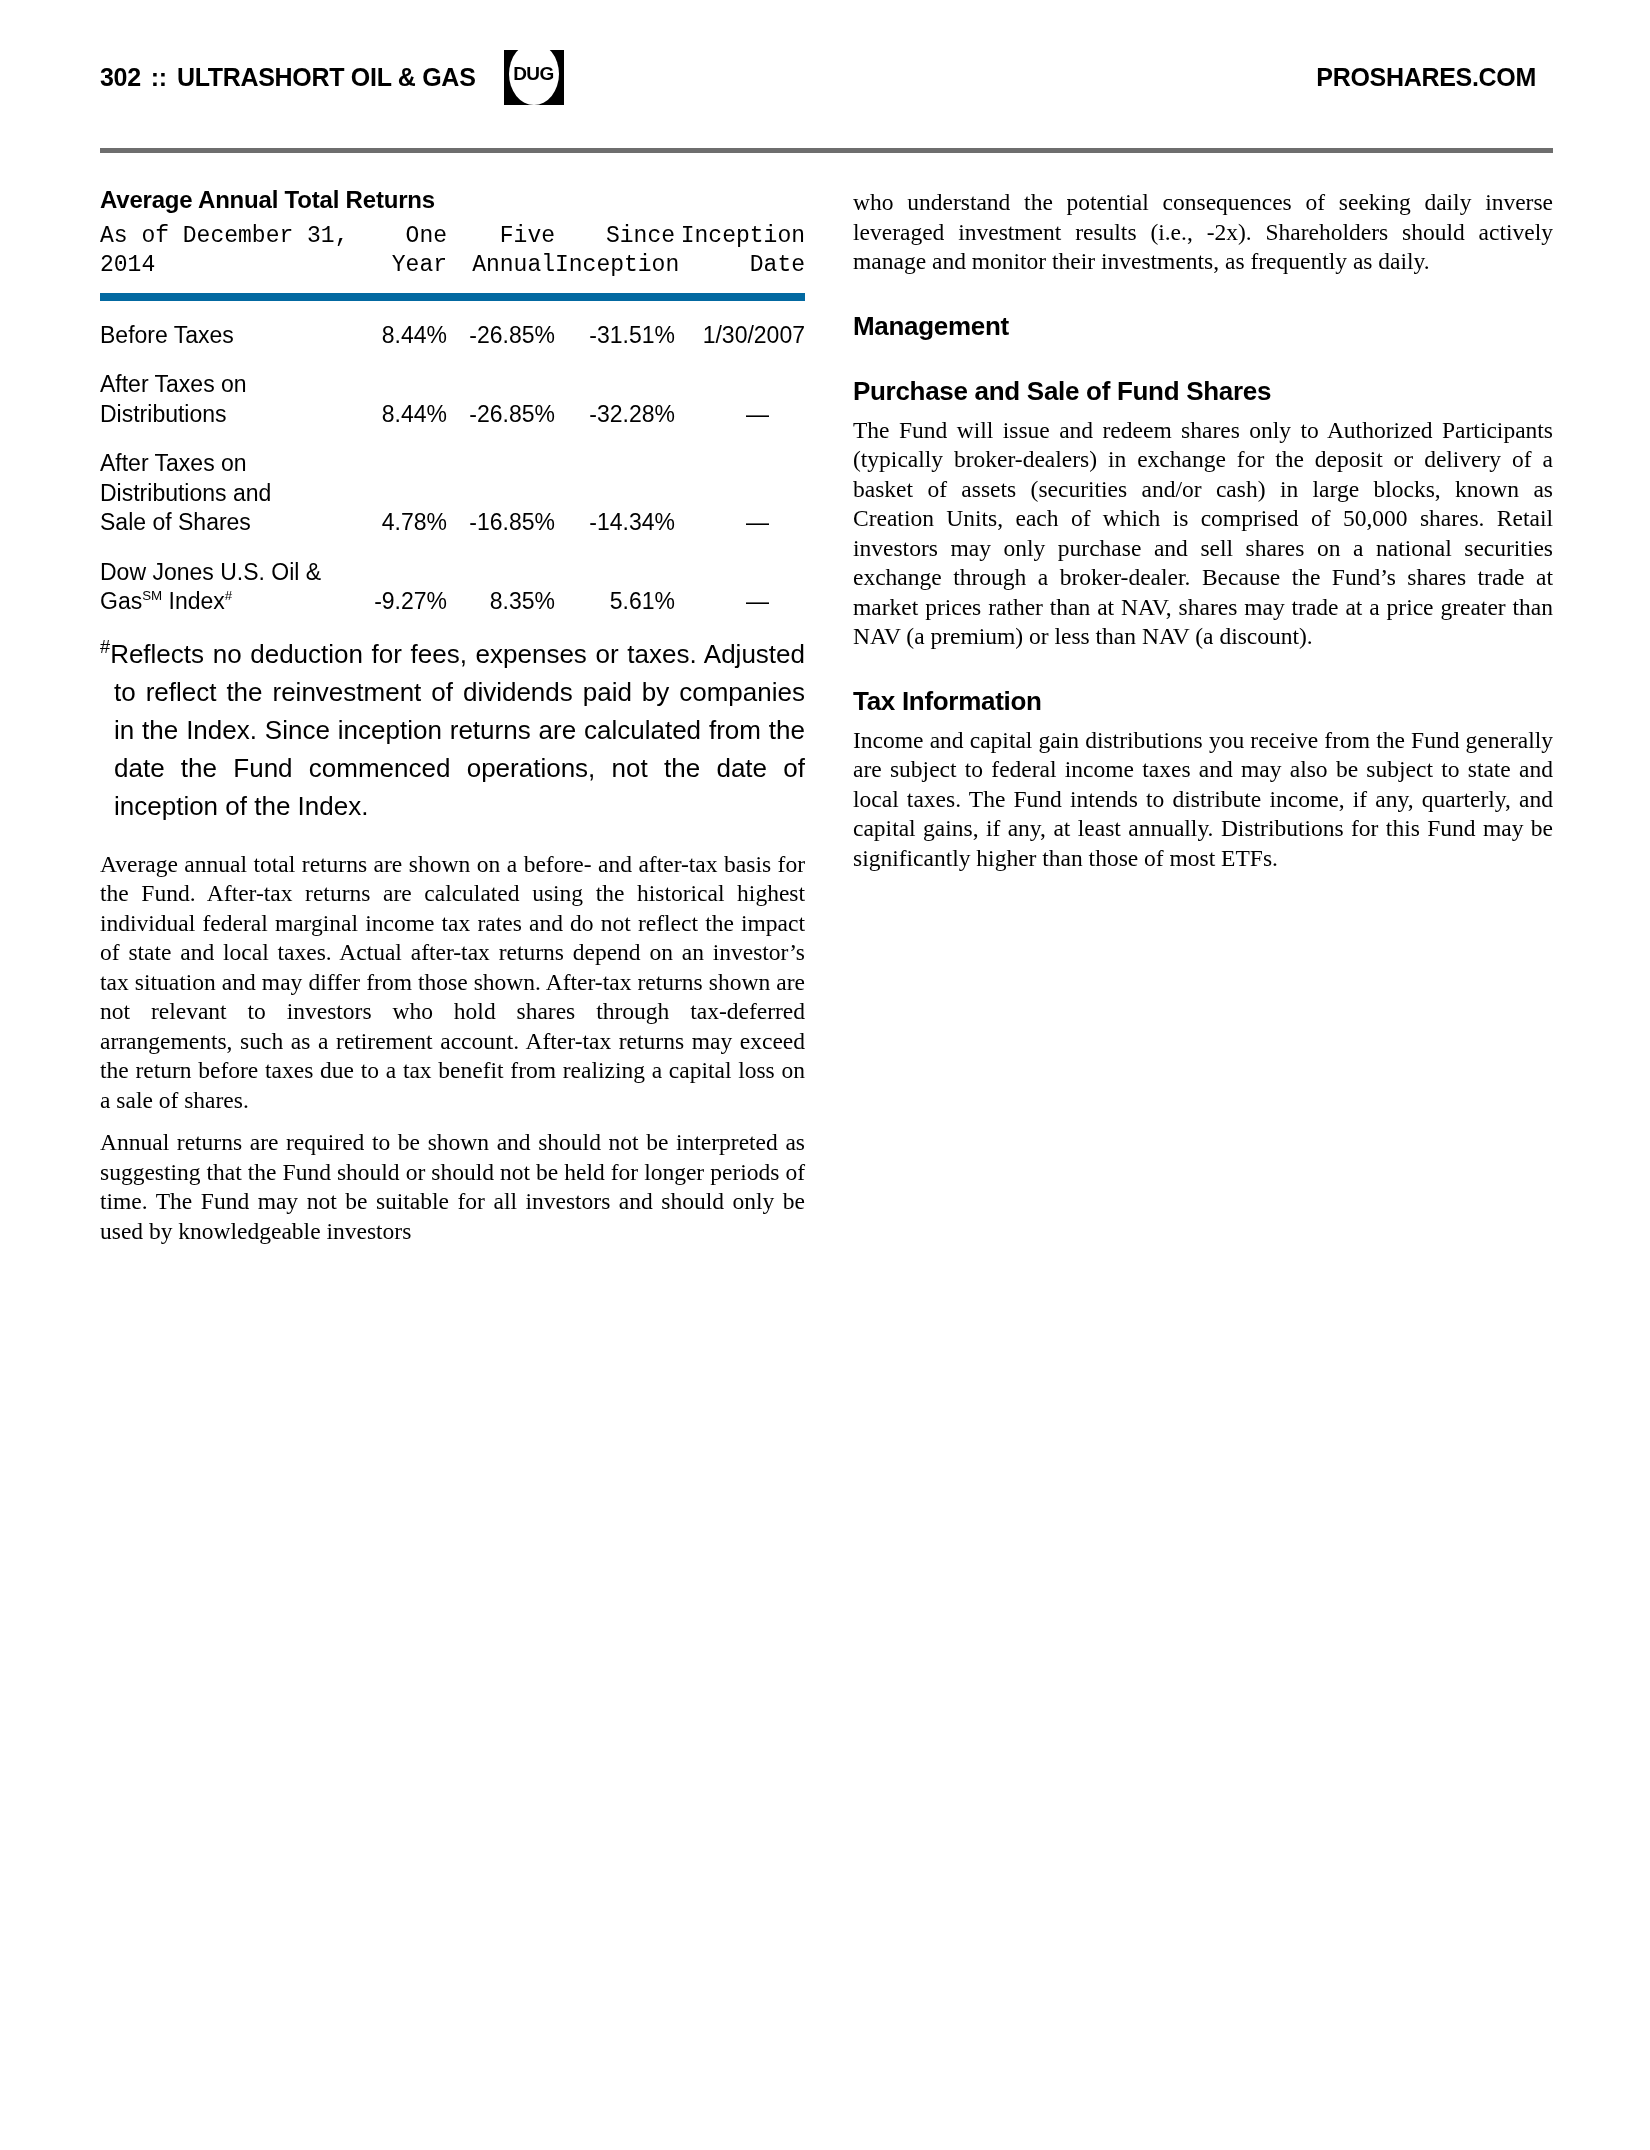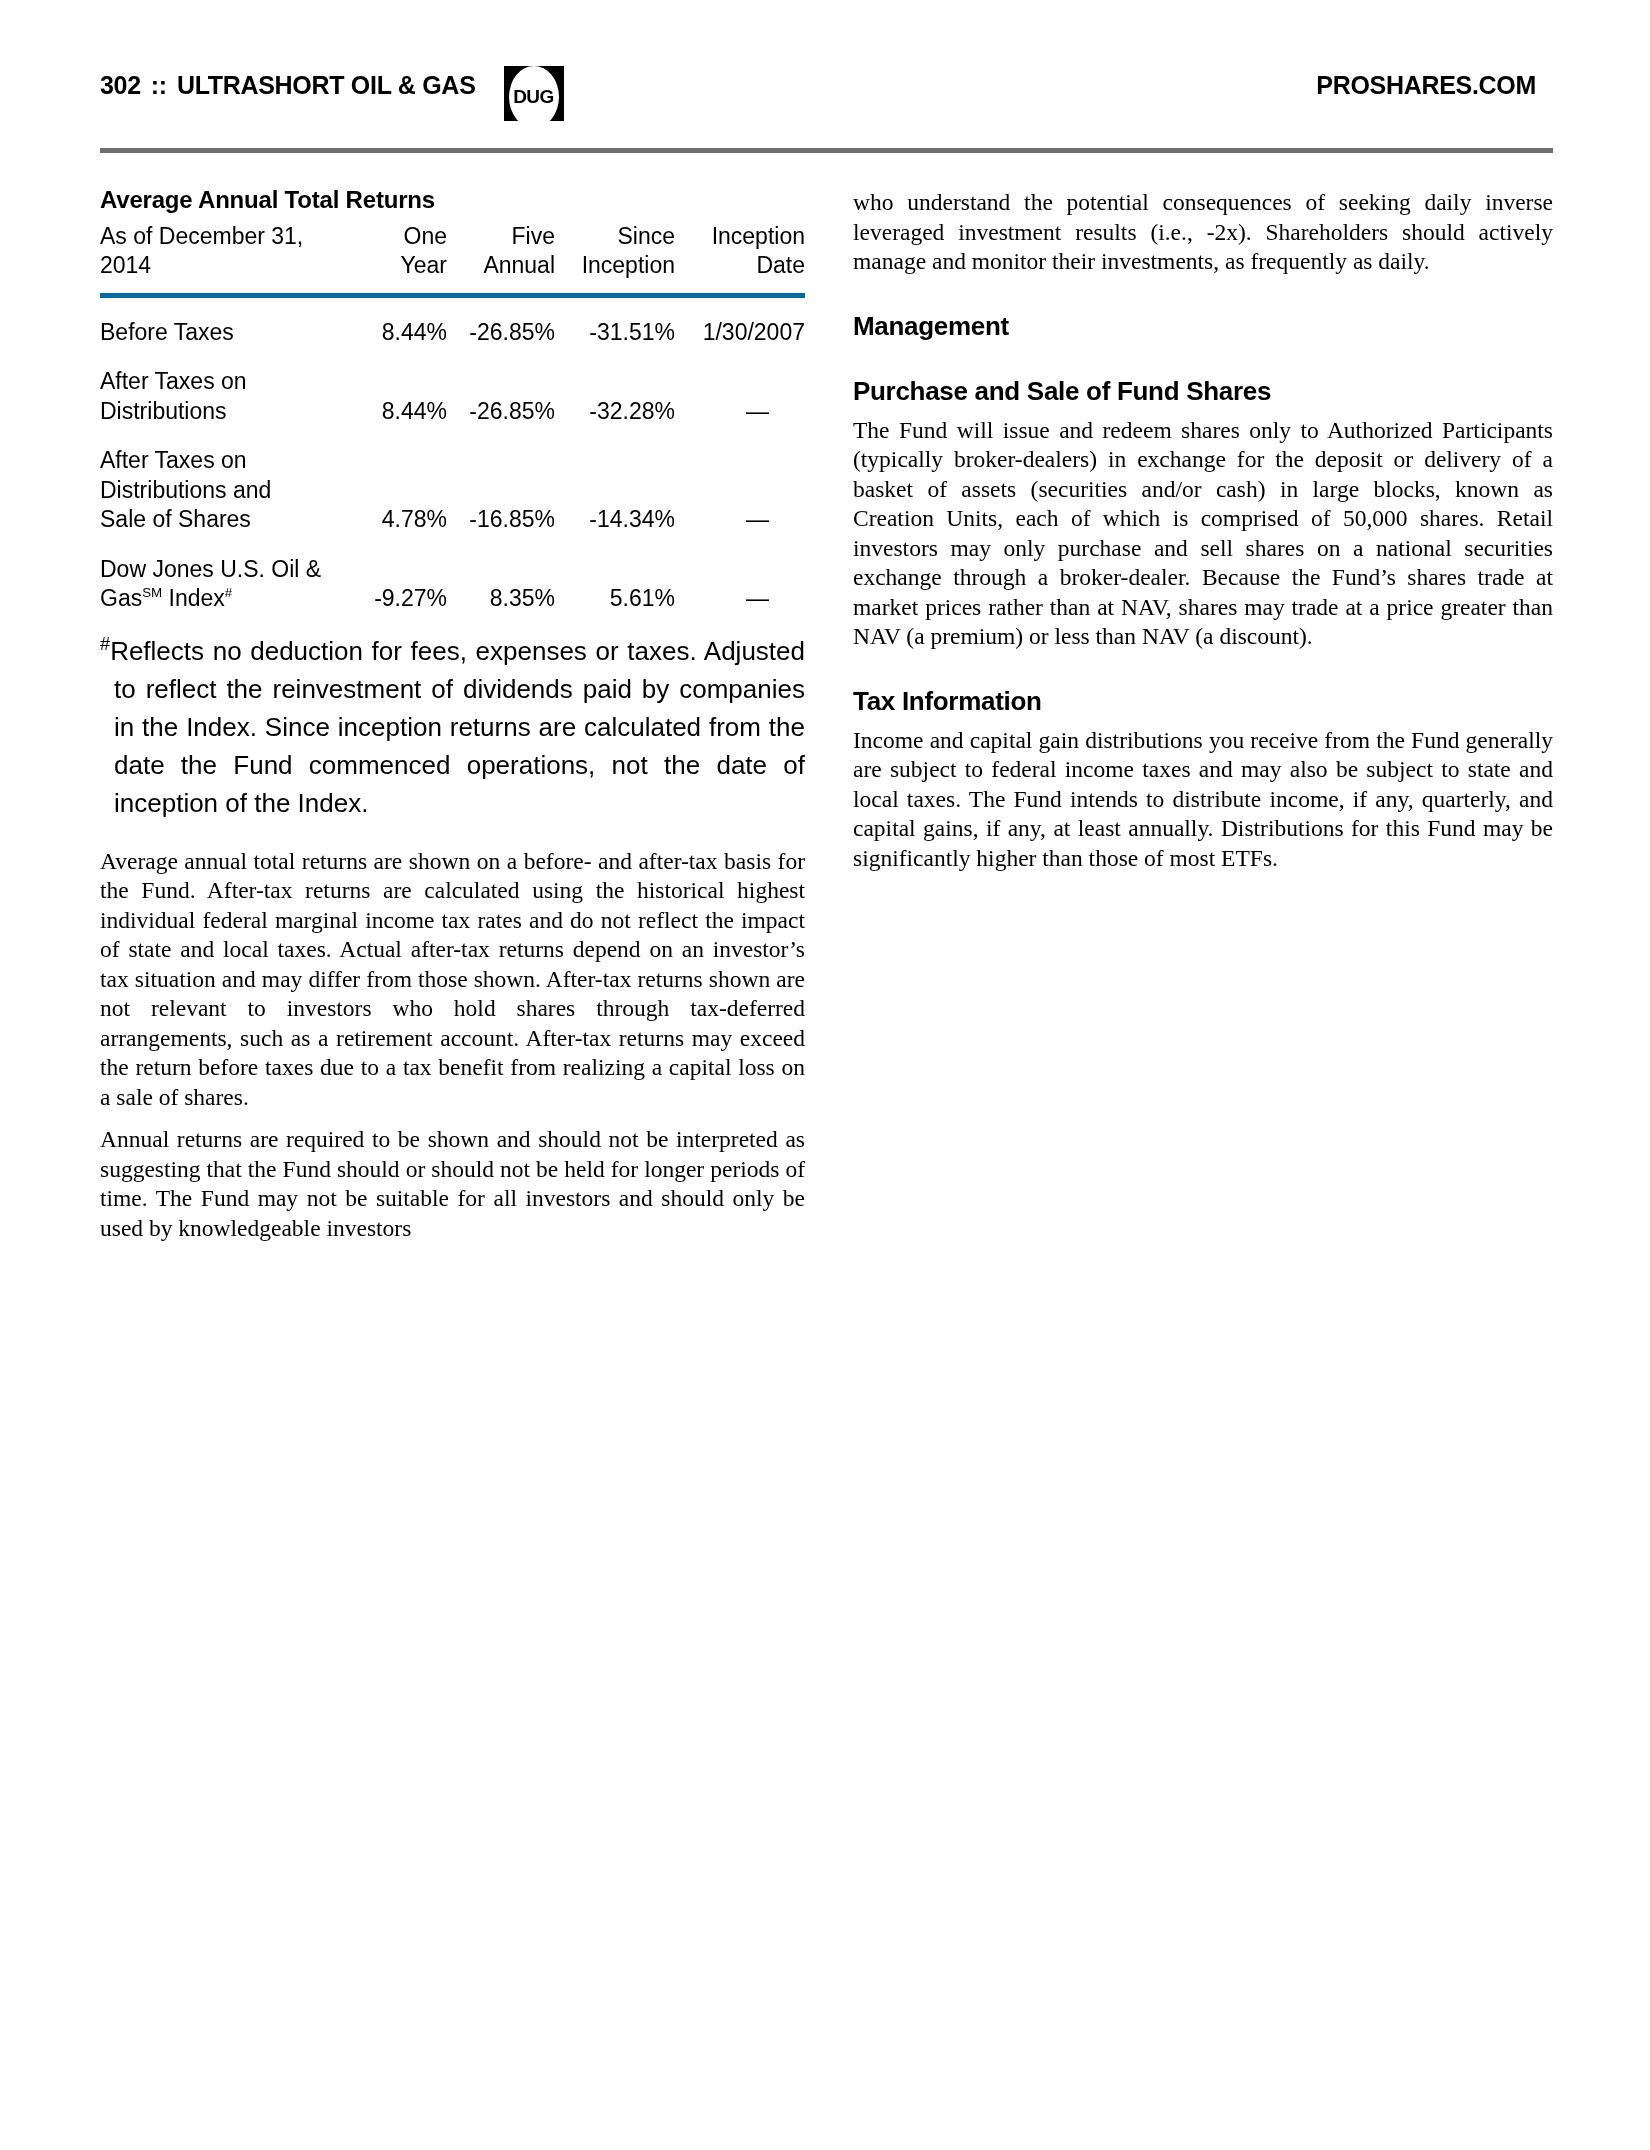--- a/index.html
+++ b/index.html
@@ -14,21 +14,21 @@
   .header-bar {
     position:absolute; top:50px; left:100px; right:114px;
     display:flex; align-items:center;
     font-size:25px; font-weight:700; letter-spacing:-0.3px;
   }
   .header-left { display:flex; align-items:center; }
   .hdr-num { margin-right:10px; }
   .hdr-sep { margin-right:10px; }
   .ticker-logo {
     margin-left:28px; width:60px; height:55px; background:#000;
-    display:flex; align-items:flex-start; justify-content:center; flex:none;margin-top:16px;
+    display:flex; align-items:flex-end; justify-content:center; flex:none;
   }
   .ticker-circle {
     width:50px; height:62px; background:#fff; border-radius:50%;
     display:flex; align-items:center; justify-content:center;
     font-size:19px; font-weight:700; letter-spacing:-0.5px;
   }
   .header-site { margin-left:auto; }
 
   .page-rule {
     position:absolute; top:148px; left:100px; right:97px; height:5px;
@@ -38,21 +38,21 @@
   
   .content { position:absolute; top:186px; left:100px; width:1453px; display:flex; gap:48px; }
   .col-left  { width:705px; flex:none; }
   .col-right { width:700px; flex:none; }
 
   
   .table-title { font-size:24px; font-weight:700; letter-spacing:-0.2px; margin:0 0 8px; }
   table.returns { width:705px; border-collapse:collapse; table-layout:fixed; font-size:23px; line-height:1.28; }
   table.returns th, table.returns td { padding:0; font-weight:400; vertical-align:bottom; text-align:right; }
   table.returns .lbl { text-align:left; }
-  table.returns thead th { border-bottom:5px solid #0369a1; padding-bottom:12px; }
+  table.returns thead th { border-bottom:8px solid #0369a1; padding-bottom:12px;font-family:Liberation Mono, monospace; }
   table.returns tbody td { padding-top:20px; }
   table.returns .dash-cell { padding-right:36px; }
   table.returns sup { font-size:58%; letter-spacing:0; }
 
   
   .footnote {
     margin:18px 0 0; font-size:26px; line-height:1.46;
     text-align:justify; padding-left:14px; text-indent:-14px;
   }
   .footnote sup { font-size:70%; }

